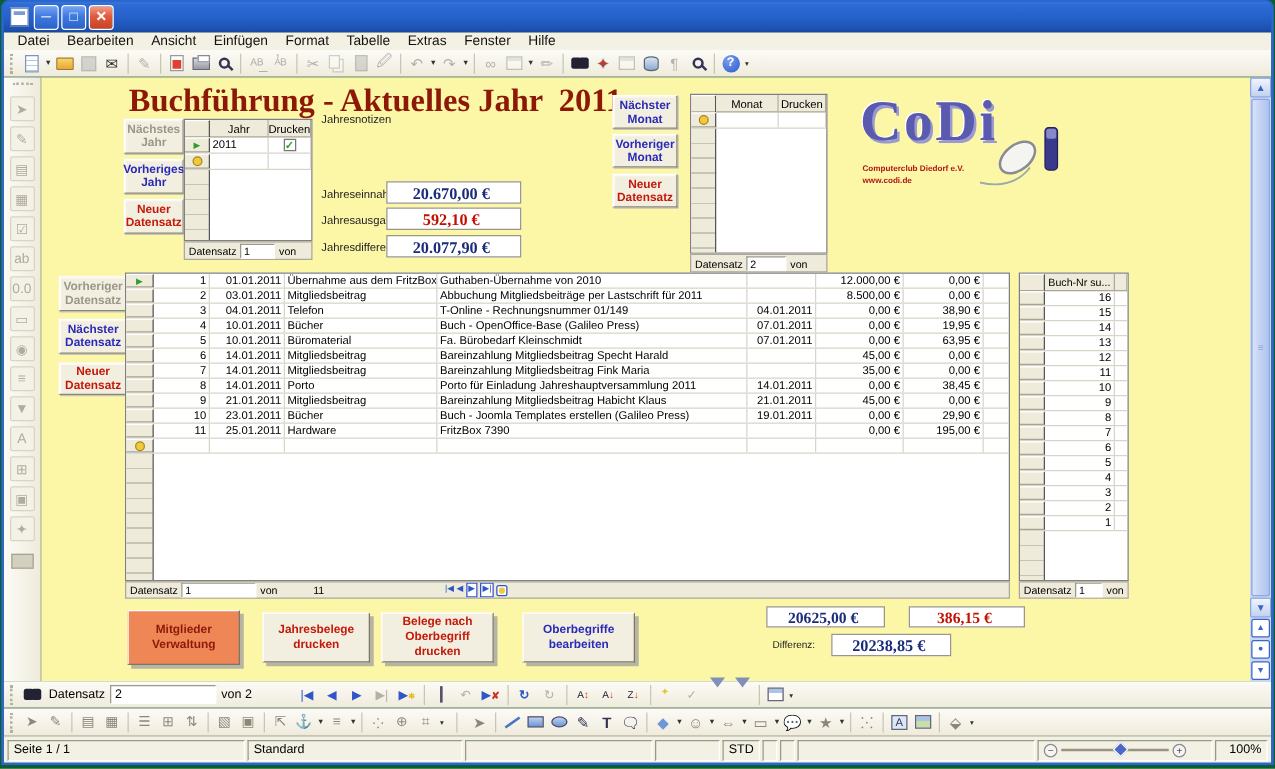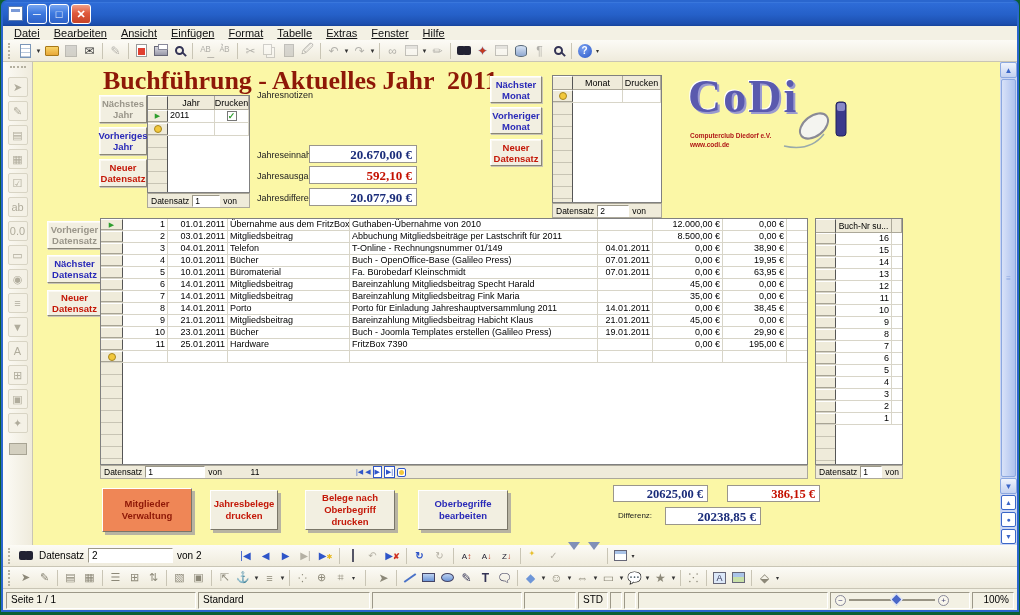--- a/index.html
+++ b/index.html
@@ -18,21 +18,21 @@
   .title-text { color:#fff; font-size:11px; font-weight:bold; text-shadow:1px 1px 1px #123; white-space:nowrap;
     overflow:hidden; flex:1; }
   .tb-btns { display:flex; gap:2px; }
   .tb-btn { width:20px; height:20px; border-radius:3px; border:1px solid #fff;
     background:linear-gradient(180deg,#77A5F0,#3E7AE0 45%,#2E62C8); color:#fff; font-size:11px; line-height:18px;
     text-align:center; font-weight:bold; }
   .tb-btn.close { background:linear-gradient(180deg,#F0a088,#E05A3C 45%,#C64226); }
 
   .menubar { position:absolute; left:3px; top:26px; width:1014px; height:14px; background:#F3F1E4;
     display:flex; align-items:center; font-size:11px; padding-left:4px; }
-  .menu-item { padding:4px 7px; line-height:14px; color:#111;text-decoration:underline; }
+  .menu-item { padding:4px 7px; line-height:14px; color:#111; }
 
   .toolbar { background:linear-gradient(180deg,#FCFBF6,#EFEBDC); border-bottom:1px solid #C9C5B5;
     display:flex; align-items:center; }
   .topbar { position:absolute; left:3px; top:40px; width:1014px; height:22px; padding-left:2px; }
   .handle { width:5px; height:16px; margin:0 3px; border-left:2px dotted #B4B0A0; flex:none; }
   .tsep { width:1px; height:16px; background:#C9C5B5; margin:0 3px; flex:none; }
   .ti { width:19px; height:18px; display:flex; align-items:center; justify-content:center; font-size:12px;
     color:#333; flex:none; position:relative; }
   .ti.dis { opacity:.35; filter:grayscale(1); }
   .tdrop { font-size:6px; color:#333; width:7px; text-align:center; flex:none; }
@@ -107,21 +107,21 @@
   .navbar .lbl { padding:0 3px; white-space:nowrap; }
   .nav-inp { background:#fff; border:1px solid; border-color:#9C9888 #FFF #FFF #9C9888; height:12px; font-size:8.5px;
     padding:0 2px; font-family:"Liberation Sans",sans-serif; }
   .gnav-btn { font-size:7px; color:#2F55C8; margin:0 1px; line-height:10px; }
   .gnav-btn.boxed { border:1px solid #2F55C8; padding:0 1px; background:#fff; }
   .gnav-btn.dot { width:9px; height:9px; border:1px solid #2F55C8; border-radius:2px; background:#fff; position:relative; }
   .gnav-btn.dot::after { content:""; position:absolute; inset:1px; border-radius:50%; background:#F2C83C; }
 
   
   .money { background:#fff; border:1px solid #9A968C; font-family:"Liberation Serif",serif; font-weight:bold;
-    text-align:right; padding:1px 4px 0 0; font-size:13px; }
+    text-align:center; padding:1px 4px 0 0; font-size:13px; }
   .money.navy { color:#1A2C7A; } .money.red { color:#C41000; }
   .flabel { font-size:9px; color:#222; }
 
   .notes-box { background:#fff; border:1px solid #9A968C; font-size:8.5px; line-height:12px; padding:1px 3px; color:#222; }
 
   
   .logo-text { font-family:"Liberation Serif",serif; font-weight:bold; font-size:46px; color:#5A5AAE;
     text-shadow:2px 2px 0 #9A9AD0, -1px -1px 0 #FFF; letter-spacing:2px; line-height:46px; }
   .logo-sub1 { font-size:6.5px; font-weight:bold; color:#B01818; }
   .logo-sub2 { font-size:6.5px; font-weight:bold; color:#B01818; }
@@ -655,21 +655,21 @@
     <input class="nav-inp" style="width: 22px;" value="1">
     <span class="lbl">von</span>
   </div>
 
   <div class="abs money navy" style="left:580px;top:423px;width:95px;height:17px;font-size:12.5px">20625,00 €</div>
   <div class="abs money red" style="left:694px;top:423px;width:93px;height:17px;font-size:12.5px">386,15 €</div>
   <div class="abs flabel" style="left:585px;top:449px;font-size:8px">Differenz:</div>
   <div class="abs money navy" style="left:632px;top:445px;width:96px;height:18px;font-size:13px">20238,85 €</div>
 
   <div class="abs action-btn orange" style="left:69px;top:426px;width:90px;height:44px">Mitglieder Verwaltung</div>
-  <div class="abs action-btn" style="left:177px;top:428px;width:68px;height:40px;color:#C41808">Jahresbelege drucken</div>
+  <div class="abs action-btn" style="left:177px;top:428px;width:86px;height:40px;color:#C41808">Jahresbelege drucken</div>
   <div class="abs action-btn" style="left:385px;top:428px;width:90px;height:40px;color:#2A2AB8">Oberbegriffe bearbeiten</div>
   <div class="abs action-btn" style="left:272px;top:428px;width:90px;height:40px;color:#C41808">Belege nach Oberbegriff drucken</div>
 </div>
 
 <div class="vscroll">
   <div class="sc-btn">▲</div>
   <div class="sc-thumb"></div>
   <div class="sc-btn">▼</div>
   <div class="sc-extra">▲</div>
   <div class="sc-extra">●</div>

